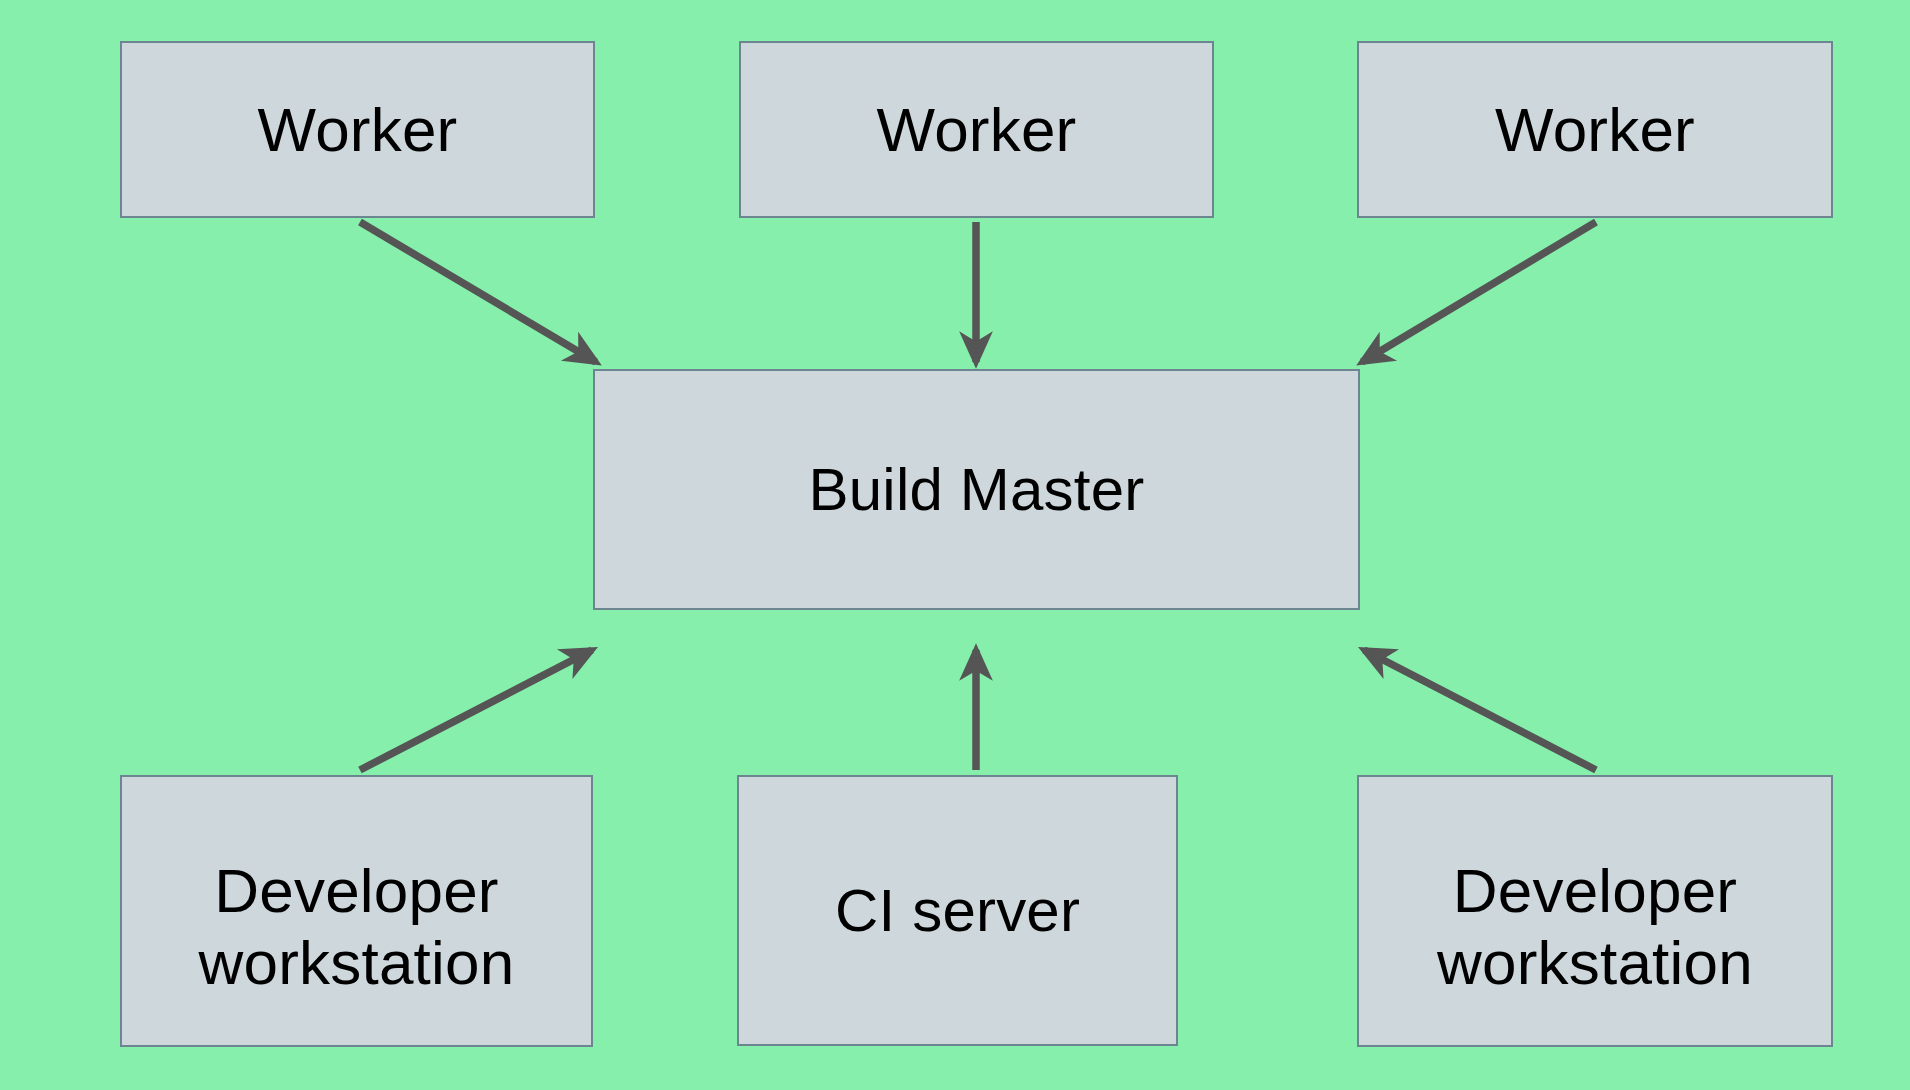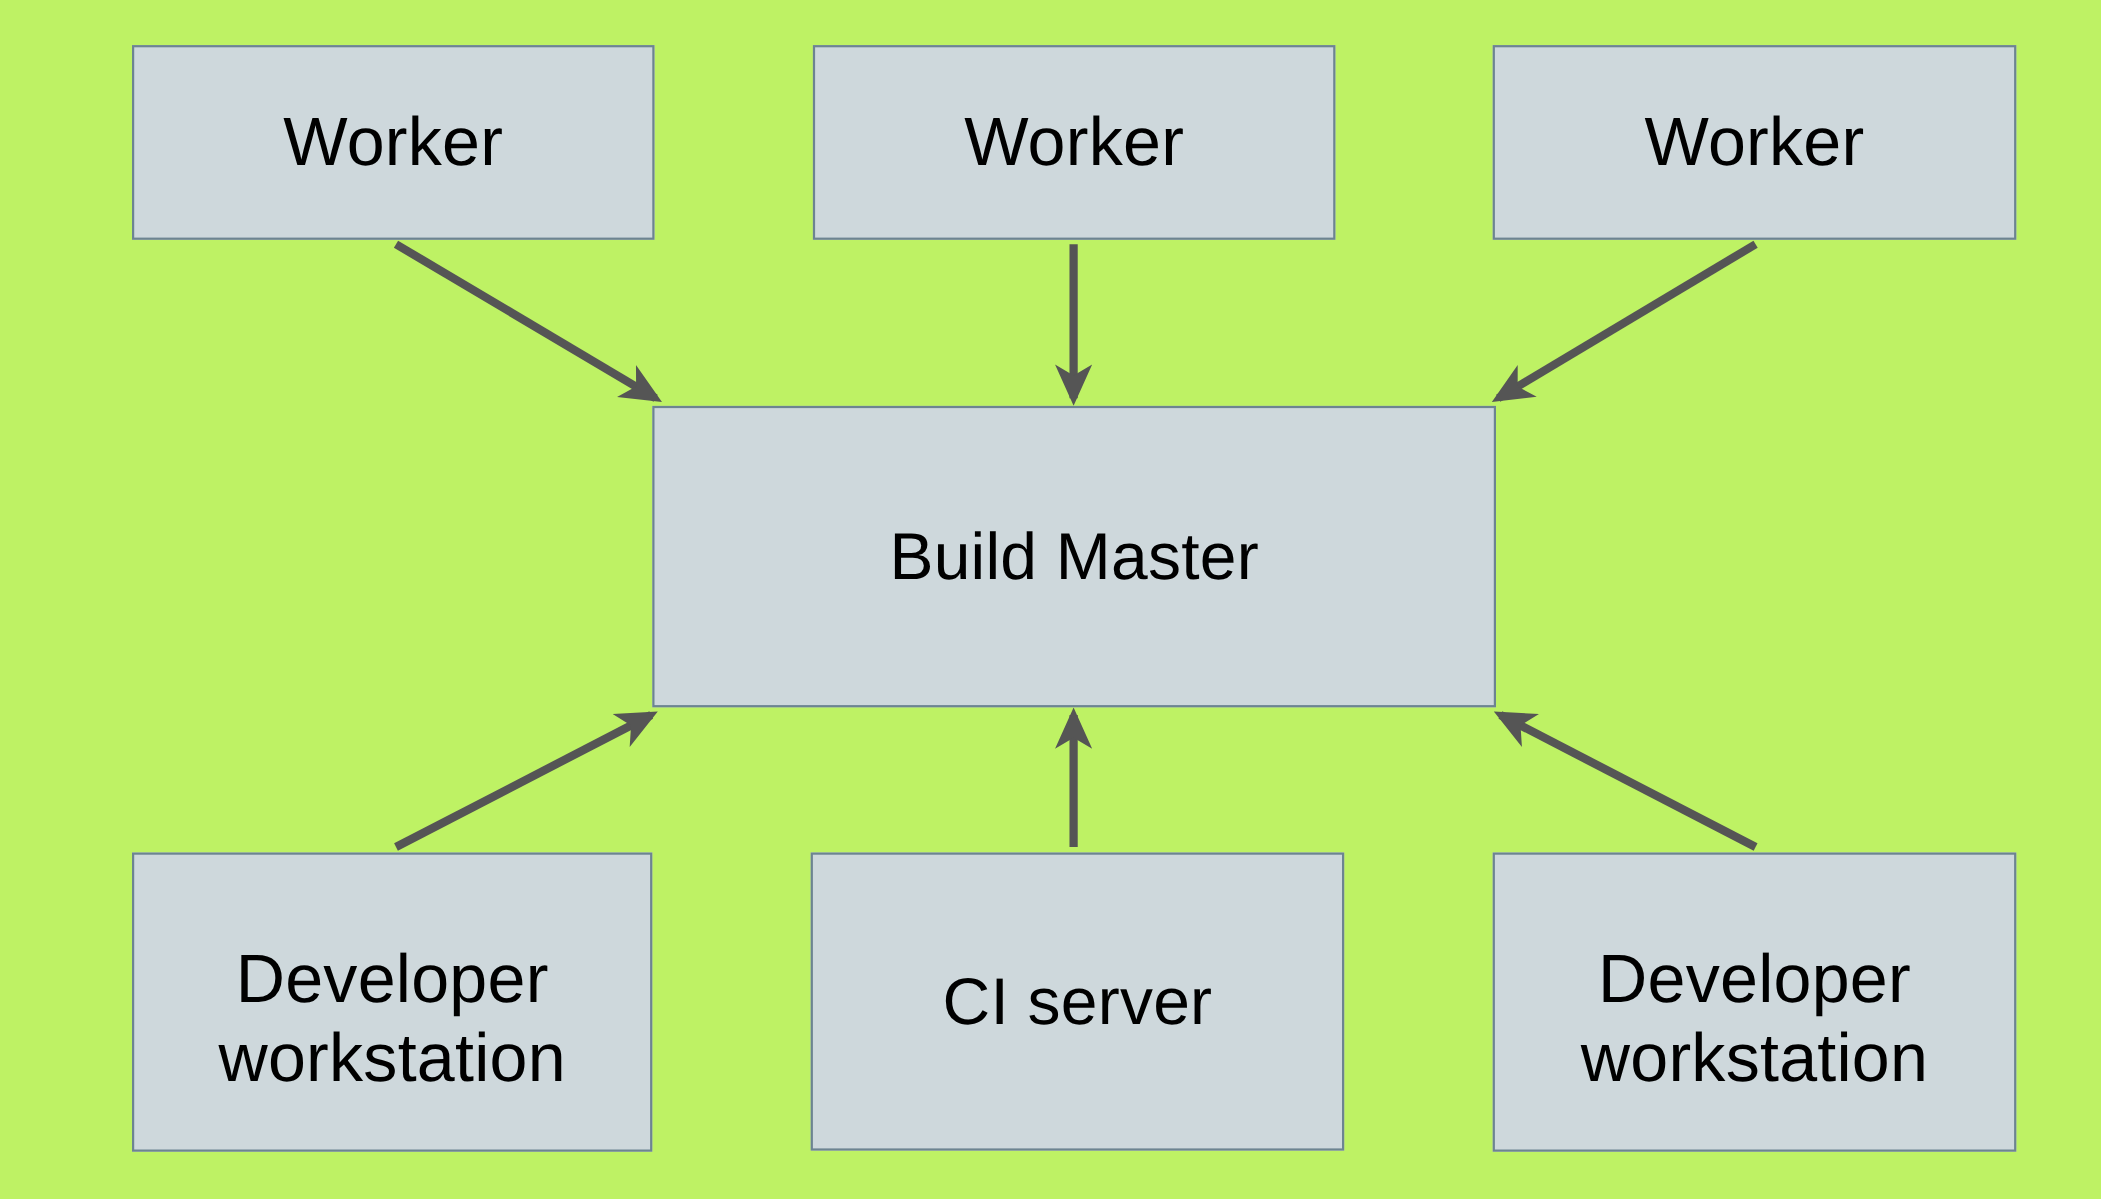--- a/index.html
+++ b/index.html
@@ -7,21 +7,21 @@
     padding: 0;
     background: #ffffff;
   }
   body {
     font-family: "Liberation Sans", sans-serif;
   }
   #canvas {
     position: relative;
     width: 1910px;
     height: 1090px;
-    background: #bef264;
+    background: #86efac;
     overflow: hidden;
   }
   .node {
     position: absolute;
     box-sizing: border-box;
     background: #ced8dc;
     border: 2px solid #6d8491;
     display: flex;
     align-items: center;
     justify-content: center;
@@ -31,23 +31,23 @@
   }
   .node .label {
     font-weight: 400;
     line-height: 1.16;
     letter-spacing: 0.2px;
     white-space: pre-line;
   }
   #n-worker-1 { left: 120px; top: 41px;  width: 475px; height: 177px; }
   #n-worker-2 { left: 739px; top: 41px;  width: 475px; height: 177px; }
   #n-worker-3 { left: 1357px; top: 41px; width: 476px; height: 177px; }
-  #n-build-master { left: 593px; top: 369px; width: 767px; height: 274px; }
+  #n-build-master { left: 593px; top: 369px; width: 767px; height: 241px; }
   #n-dev-left  { left: 120px;  top: 775px; width: 473px; height: 272px; }
-  #n-ci-server { left: 737px;  top: 775px; width: 485px; height: 271px; }
+  #n-ci-server { left: 737px;  top: 775px; width: 441px; height: 271px; }
   #n-dev-right { left: 1357px; top: 775px; width: 476px; height: 272px; }
 
   #n-worker-1 .label,
   #n-worker-2 .label,
   #n-worker-3 .label { font-size: 62px; }
   #n-build-master .label { font-size: 60px; }
   #n-dev-left .label,
   #n-dev-right .label { font-size: 62px; margin-top: 31px; }
   #n-ci-server .label { font-size: 60px; }
 

